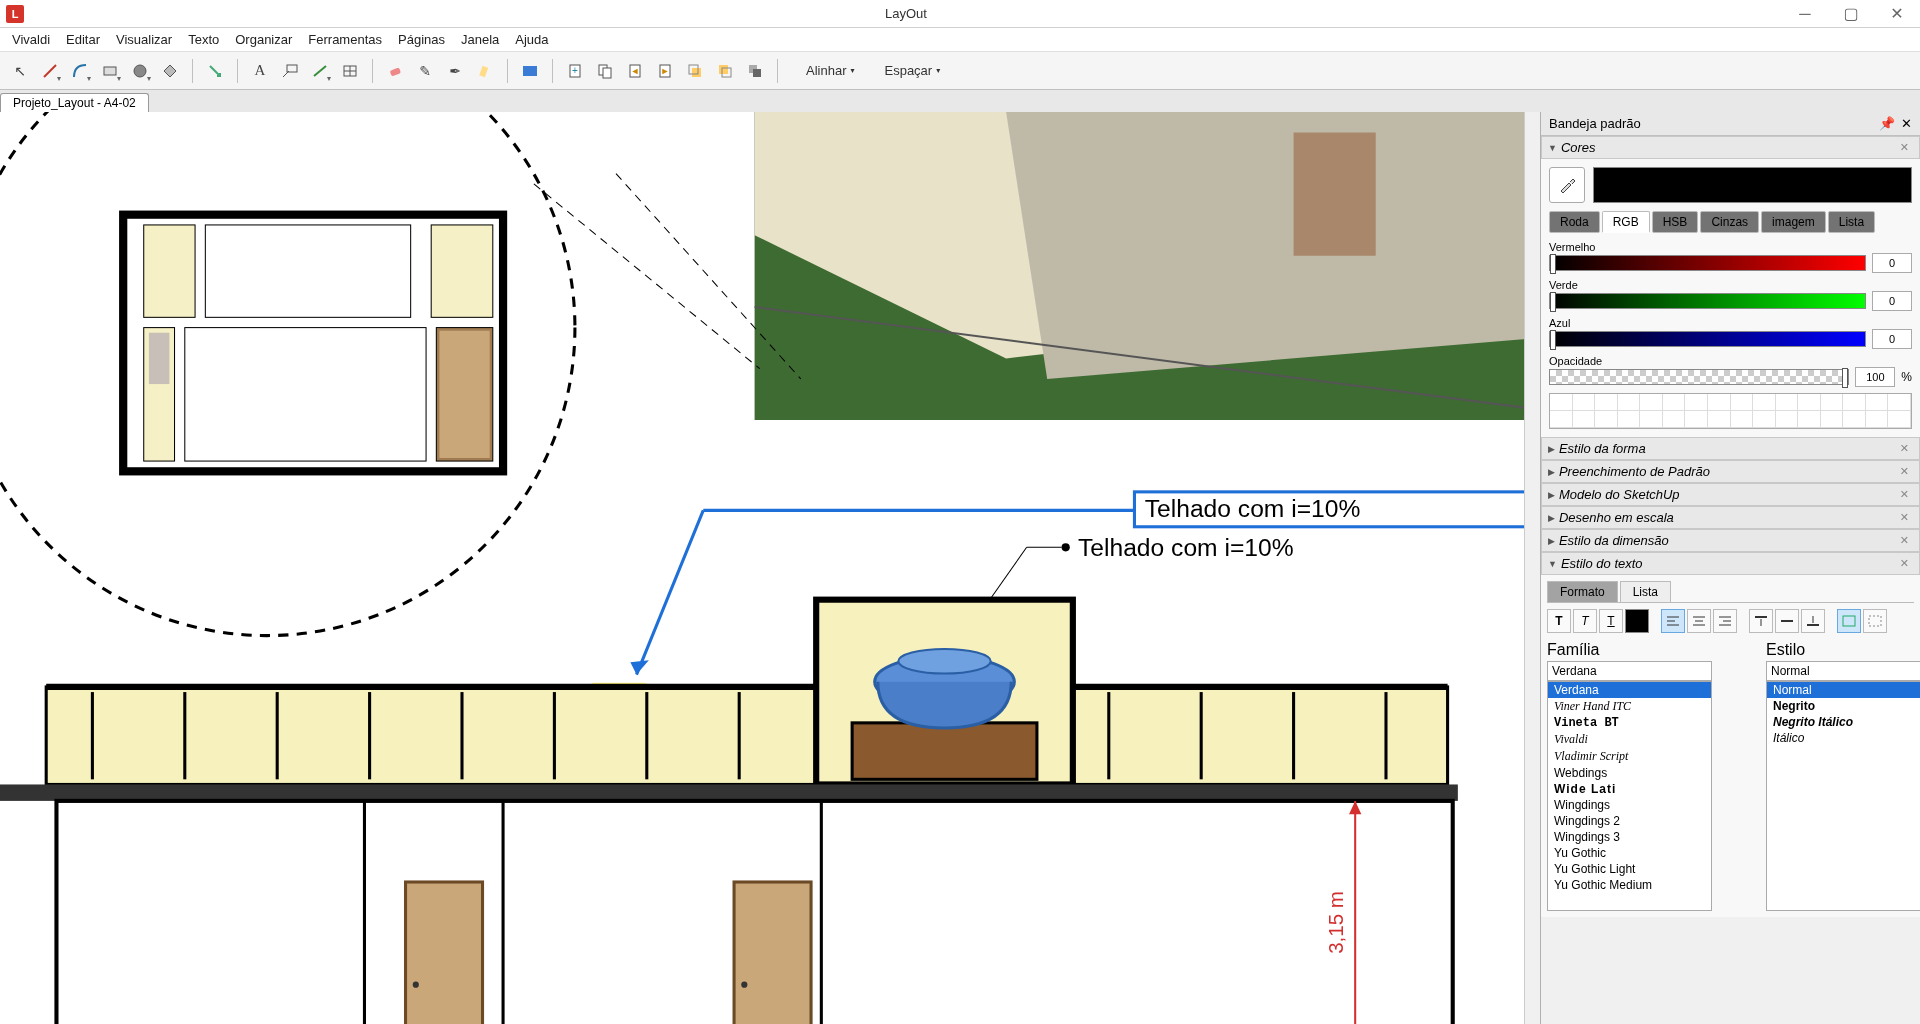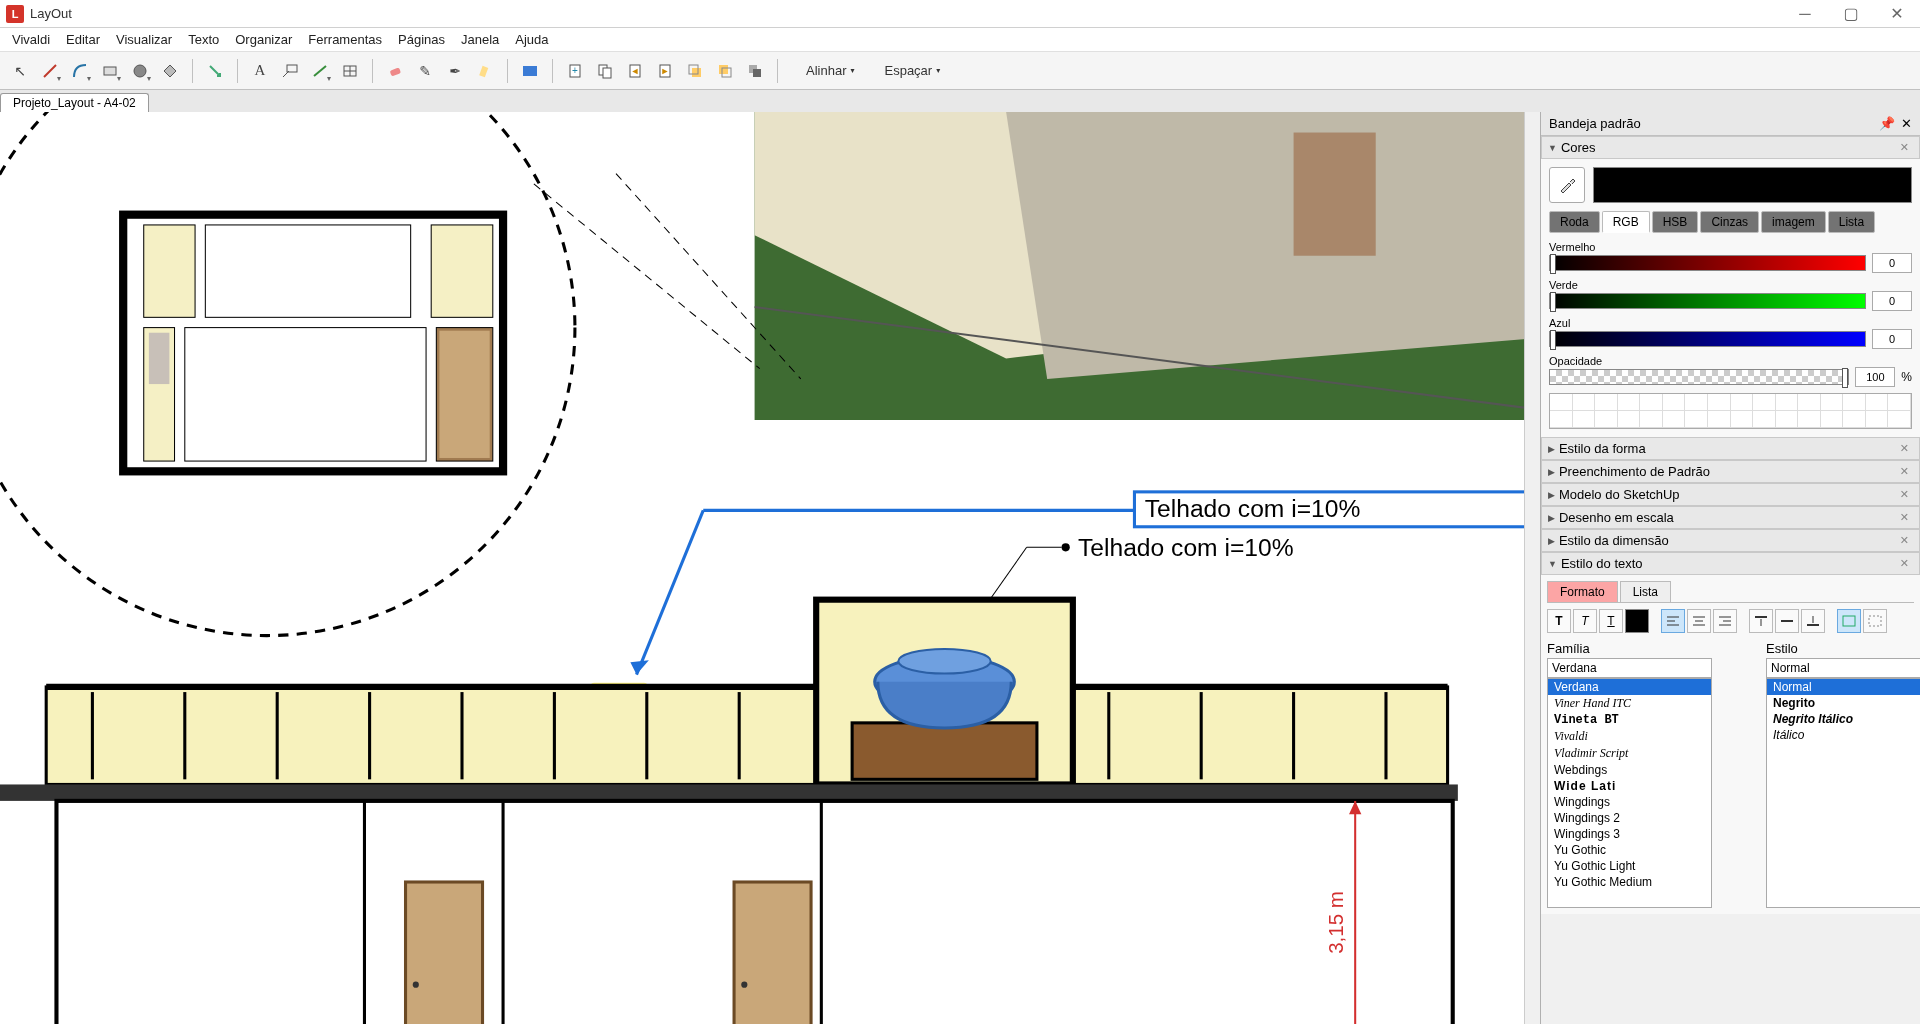--- a/index.html
+++ b/index.html
@@ -1,21 +1,21 @@
 <!DOCTYPE html>
 <html><head>
 <meta charset="utf-8">
 <style>
 * { margin: 0; padding: 0; box-sizing: border-box; font-family: "Segoe UI", Tahoma, sans-serif; }
 body { background: #fff; overflow: hidden; width: 1920px; height: 1024px; }
 
 
 .titlebar { height: 28px; background: #fff; display: flex; align-items: center; border-bottom: 1px solid #d0d0d0; }
 .titlebar .app-icon { width: 18px; height: 18px; background: #d4342a; margin: 0 6px; border-radius: 2px; display: flex; align-items: center; justify-content: center; color: #fff; font-size: 11px; font-weight: bold; }
-.titlebar .title { font-size: 13px; color: #333; flex: 1; }
+.titlebar .title { font-size: 13px; color: #333; flex: 1; text-align: center; }
 .titlebar .win-controls { display: flex; }
 .titlebar .win-btn { width: 46px; height: 28px; display: flex; align-items: center; justify-content: center; color: #666; cursor: pointer; }
 
 
 .menubar { height: 24px; background: #fff; display: flex; align-items: center; padding: 0 4px; font-size: 13px; border-bottom: 1px solid #e0e0e0; }
 .menubar .menu-item { padding: 2px 8px; cursor: pointer; color: #222; }
 
 
 .toolbar { height: 38px; background: #f5f5f5; border-bottom: 1px solid #c0c0c0; display: flex; align-items: center; padding: 0 6px; gap: 2px; }
 .toolbar .tool-btn { width: 28px; height: 28px; border: 1px solid transparent; border-radius: 3px; display: flex; align-items: center; justify-content: center; cursor: pointer; font-size: 14px; color: #444; position: relative; }
@@ -37,21 +37,21 @@
 .canvas-wrap .close-canvas span { width: 14px; height: 14px; font-size: 10px; text-align: center; cursor: pointer; color: #555; }
 
 
 .drawing { position: absolute; inset: 0; }
 
 
 .right-panel { width: 380px; background: #f0f0f0; border-left: 1px solid #b0b0b0; display: flex; flex-direction: column; font-size: 12px; overflow-y: auto; }
 .panel-title { background: #e8e8e8; border-bottom: 1px solid #c0c0c0; padding: 4px 8px; font-size: 13px; display: flex; justify-content: space-between; align-items: center; }
 .panel-section-hdr { background: #e8e8e8; border: 1px solid #c8c8c8; padding: 3px 6px; display: flex; align-items: center; gap: 4px; cursor: pointer; }
 .panel-section-hdr .arrow { font-size: 9px; color: #555; }
-.panel-section-hdr .lbl { flex: 1; font-size: 13px; }
+.panel-section-hdr .lbl { flex: 1; font-size: 13px; font-style: italic; }
 .panel-section-hdr .x { color: #888; cursor: pointer; padding: 0 4px; font-size: 11px; }
 
 
 .colors-body { background: #f8f8f8; padding: 8px; }
 .eyedrop-row { display: flex; gap: 8px; align-items: center; margin-bottom: 8px; }
 .eyedrop-btn { width: 36px; height: 36px; border: 1px solid #aaa; background: #fff; display: flex; align-items: center; justify-content: center; cursor: pointer; border-radius: 3px; }
 .color-preview { flex: 1; height: 36px; background: #000; border: 1px solid #888; }
 .color-tabs { display: flex; gap: 2px; margin-bottom: 8px; }
 .color-tab { padding: 3px 10px; border: 1px solid #bbb; background: #737373; cursor: pointer; font-size: 12px; border-radius: 2px; }
 .color-tab.active { background: #fff; border-bottom-color: #fff; }
@@ -64,28 +64,28 @@
 .slider-track.opacity { background: repeating-conic-gradient(#ccc 0 25%, #fff 0 50%) 0 0/12px 12px; }
 .slider-thumb { position: absolute; left: 0; top: -2px; width: 6px; height: 20px; background: #fff; border: 1px solid #555; }
 .slider-val { width: 40px; height: 20px; border: 1px solid #aaa; text-align: center; font-size: 11px; background: #fff; }
 .swatch-grid { display: grid; grid-template-columns: repeat(16, 1fr); gap: 0; border: 1px solid #aaa; background: #fff; height: 36px; }
 .swatch-grid div { border-right: 1px solid #ddd; border-bottom: 1px solid #ddd; }
 
 
 .text-body { background: #f8f8f8; padding: 6px; }
 .text-tabs { display: flex; gap: 0; margin-bottom: 6px; border-bottom: 1px solid #bbb; }
 .text-tab { padding: 3px 12px; border: 1px solid #bbb; border-bottom: none; background: #eee; cursor: pointer; font-size: 12px; margin-right: 2px; }
-.text-tab.active { background: #fca5a5; }
+.text-tab.active { background: #a3a3a3; }
 .text-toolbar { display: flex; gap: 2px; margin-bottom: 8px; align-items: center; }
 .t-btn { width: 24px; height: 24px; border: 1px solid #bbb; background: #fafafa; display: flex; align-items: center; justify-content: center; cursor: pointer; font-size: 12px; }
 .t-btn.active { background: #cde6fa; border-color: #6aa9e0; }
 .t-color { width: 24px; height: 24px; background: #000; border: 1px solid #888; }
 .text-cols { display: flex; gap: 6px; }
 .text-col { display: flex; flex-direction: column; }
-.text-col .col-lbl { font-size: 13px; margin-bottom: 2px; }
+.text-col .col-lbl { font-size: 16px; margin-bottom: 2px; }
 .text-col input { height: 20px; border: 1px solid #aaa; padding: 0 4px; font-size: 12px; background: #fff; }
 .text-col .listbox { border: 1px solid #aaa; background: #fff; overflow-y: auto; font-size: 12px; }
 .text-col .listbox .li { padding: 1px 6px; cursor: pointer; white-space: nowrap; }
 .text-col .listbox .li.sel { background: #1e6fd8; color: #fff; }
 
 .scrollbar-track { width: 16px; background: #f0f0f0; border-left: 1px solid #ccc; }
 svg { display: block; }
 </style>
 </head>
 <body>

